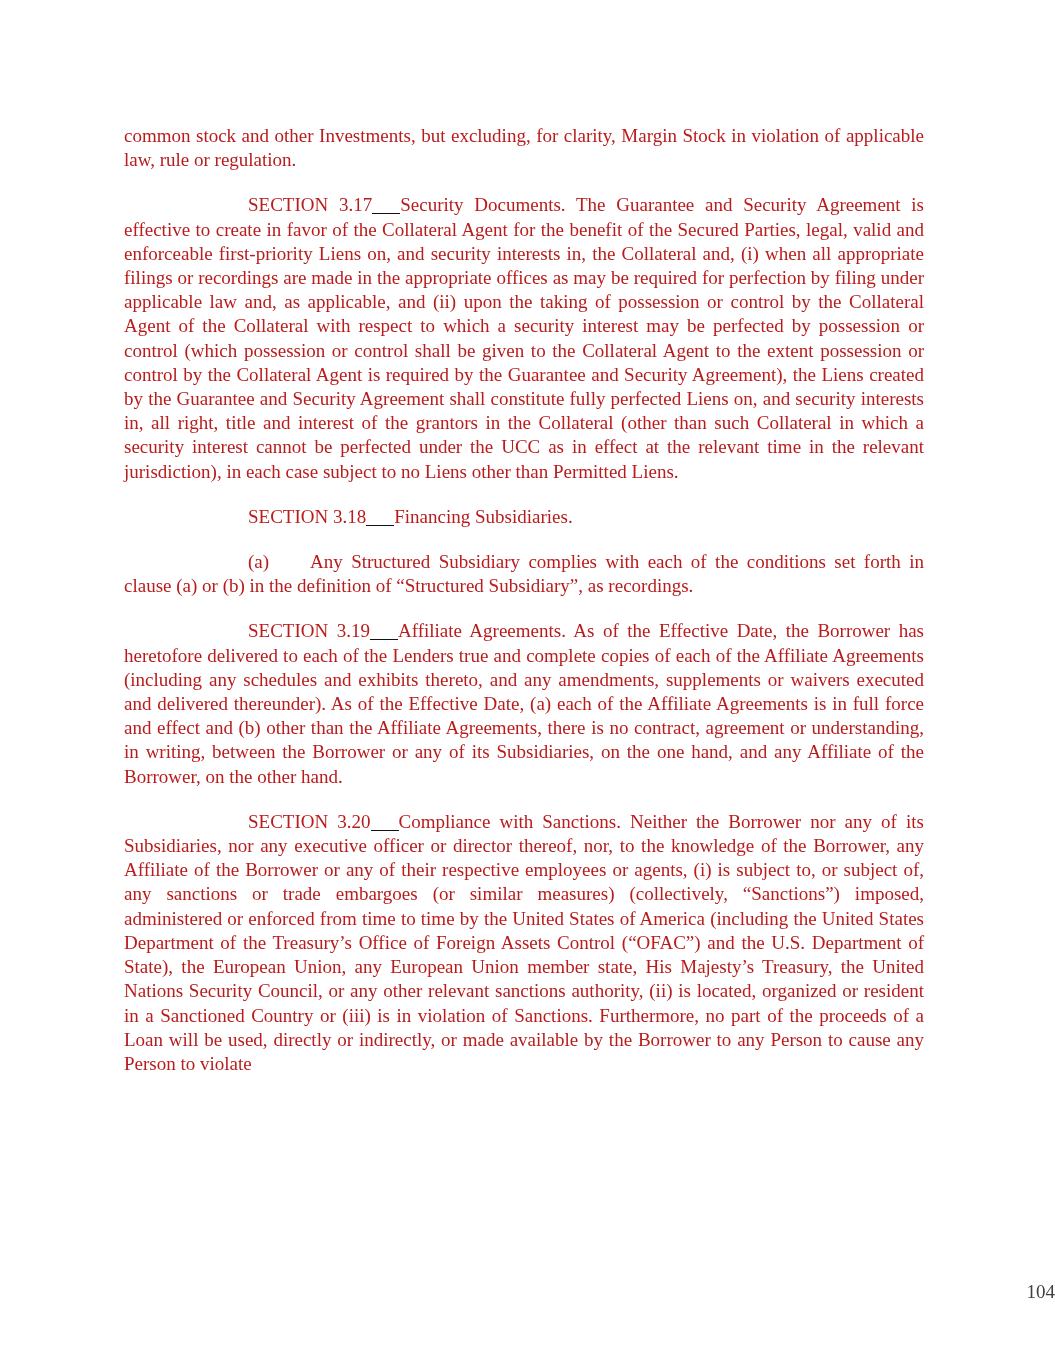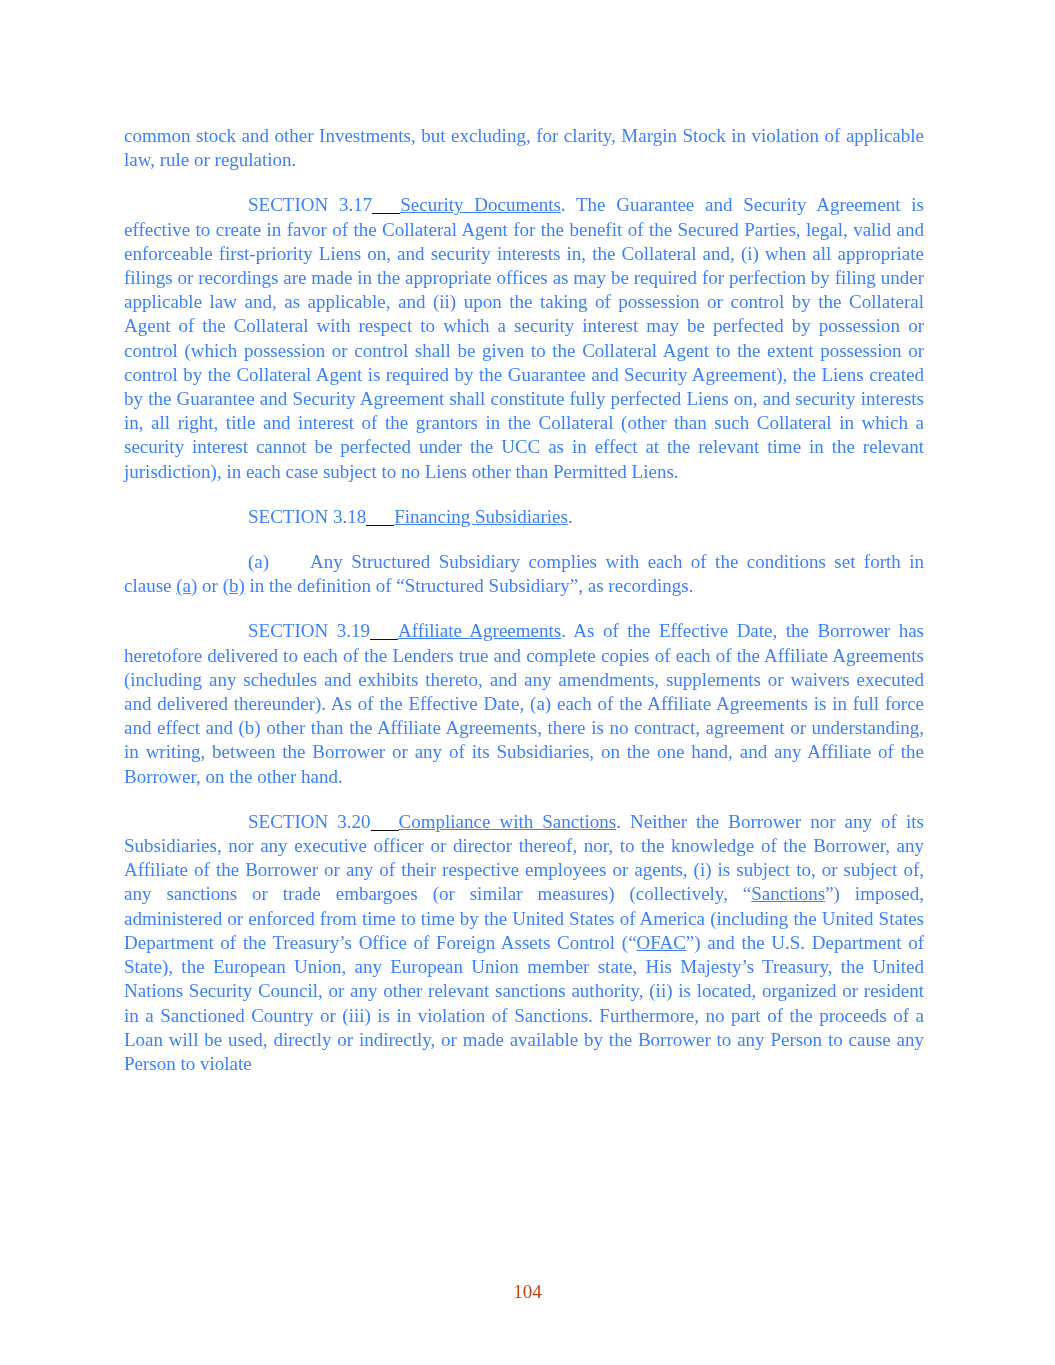--- a/index.html
+++ b/index.html
@@ -1,28 +1,28 @@
 <!DOCTYPE html>
 <html><head>
 <meta charset="utf-8">
 <style>
   html, body { margin: 0; padding: 0; background: #ffffff; }
   body { width: 1055px; height: 1365px; position: relative; overflow: hidden; }
   .page {
     position: absolute; left: 124px; top: 124px; width: 800px;
     font-family: "Liberation Serif", serif; font-size: 19px; line-height: 24.2px;
-    color: #3b82f6; text-align: justify;
+    color: #b91c1c; text-align: justify;
   }
   p { margin: 0 0 21px 0; }
   .indent { text-indent: 124px; }
-  .u { text-decoration: underline; }
+  .u { }
   .heading .gap { display: inline-block; width: 28px; border-bottom: 1px solid #111; height: 1em; vertical-align: -3px; }
   .sub .lbl { display: inline-block; width: 62px; text-indent: 0; }
-  .pagenum { position: absolute; left: 0; right: 0; top: 1281px; text-align: center;
-    font-family: "Liberation Serif", serif; font-size: 19px; color: #c2410c; }
+  .pagenum { position: absolute; left: 0; right: 0; top: 1281px; text-align: right;
+    font-family: "Liberation Serif", serif; font-size: 19px; color: #404040; }
 </style>
 </head>
 <body>
 
 <div class="page">
   <p>common stock and other Investments, but excluding, for clarity, Margin Stock in violation of applicable law, rule or regulation.</p>
 
   <p class="indent heading"><span>SECTION 3.17</span><span class="gap"></span><span class="u">Security Documents</span><span>.  The Guarantee and Security Agreement is effective to create in favor of the Collateral Agent for the benefit of the Secured Parties, legal, valid and enforceable first-priority Liens on, and security interests in, the Collateral and, (i) when all appropriate filings or recordings are made in the appropriate offices as may be required for perfection by filing under applicable law and, as applicable, and (ii) upon the taking of possession or control by the Collateral Agent of the Collateral with respect to which a security interest may be perfected by possession or control (which possession or control shall be given to the Collateral Agent to the extent possession or control by the Collateral Agent is required by the Guarantee and Security Agreement), the Liens created by the Guarantee and Security Agreement shall constitute fully perfected Liens on, and security interests in, all right, title and interest of the grantors in the Collateral (other than such Collateral in which a security interest cannot be perfected under the UCC as in effect at the relevant time in the relevant jurisdiction), in each case subject to no Liens other than Permitted Liens.</span></p>
 
   <p class="indent heading"><span>SECTION 3.18</span><span class="gap"></span><span class="u">Financing Subsidiaries</span><span>.</span></p>

